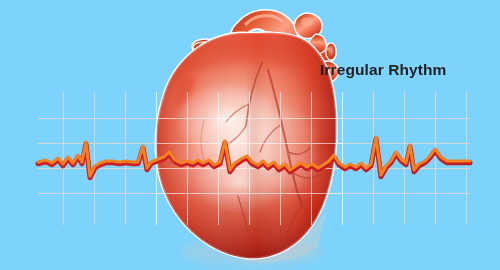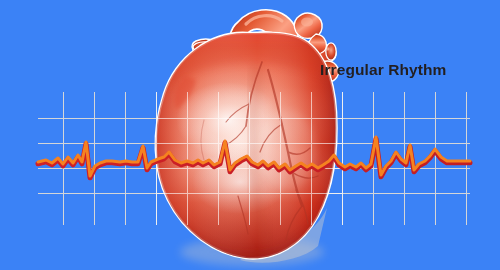--- a/index.html
+++ b/index.html
@@ -1,18 +1,18 @@
 <!DOCTYPE html>
 <html><head>
 <meta charset="utf-8">
 <style>
   html,body{margin:0;padding:0;background:#ffffff;}
   body{width:500px;height:270px;overflow:hidden;
        font-family:"Liberation Sans","DejaVu Sans",sans-serif;}
-  #stage{position:relative;width:500px;height:270px;background:#3b82f6;overflow:hidden;}
+  #stage{position:relative;width:500px;height:270px;background:#7dd3fc;overflow:hidden;}
   #art{position:absolute;left:0;top:0;width:500px;height:270px;}
   #label{
     position:absolute;
     left:320px; top:62px;
     font-size:15.5px;
     font-weight:bold;
     color:#231f20;
     letter-spacing:0.1px;
     white-space:nowrap;
     line-height:1;

